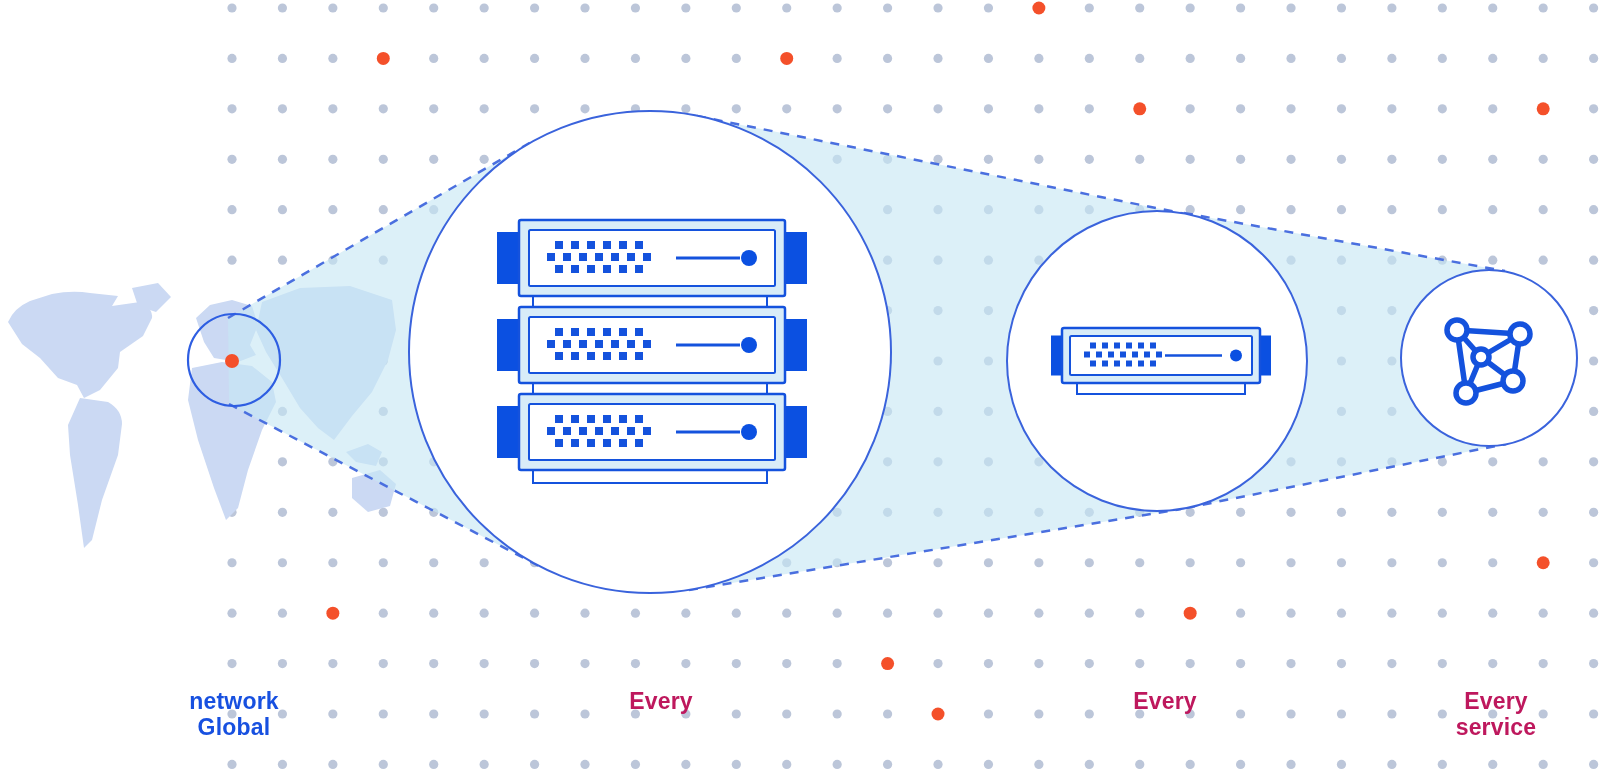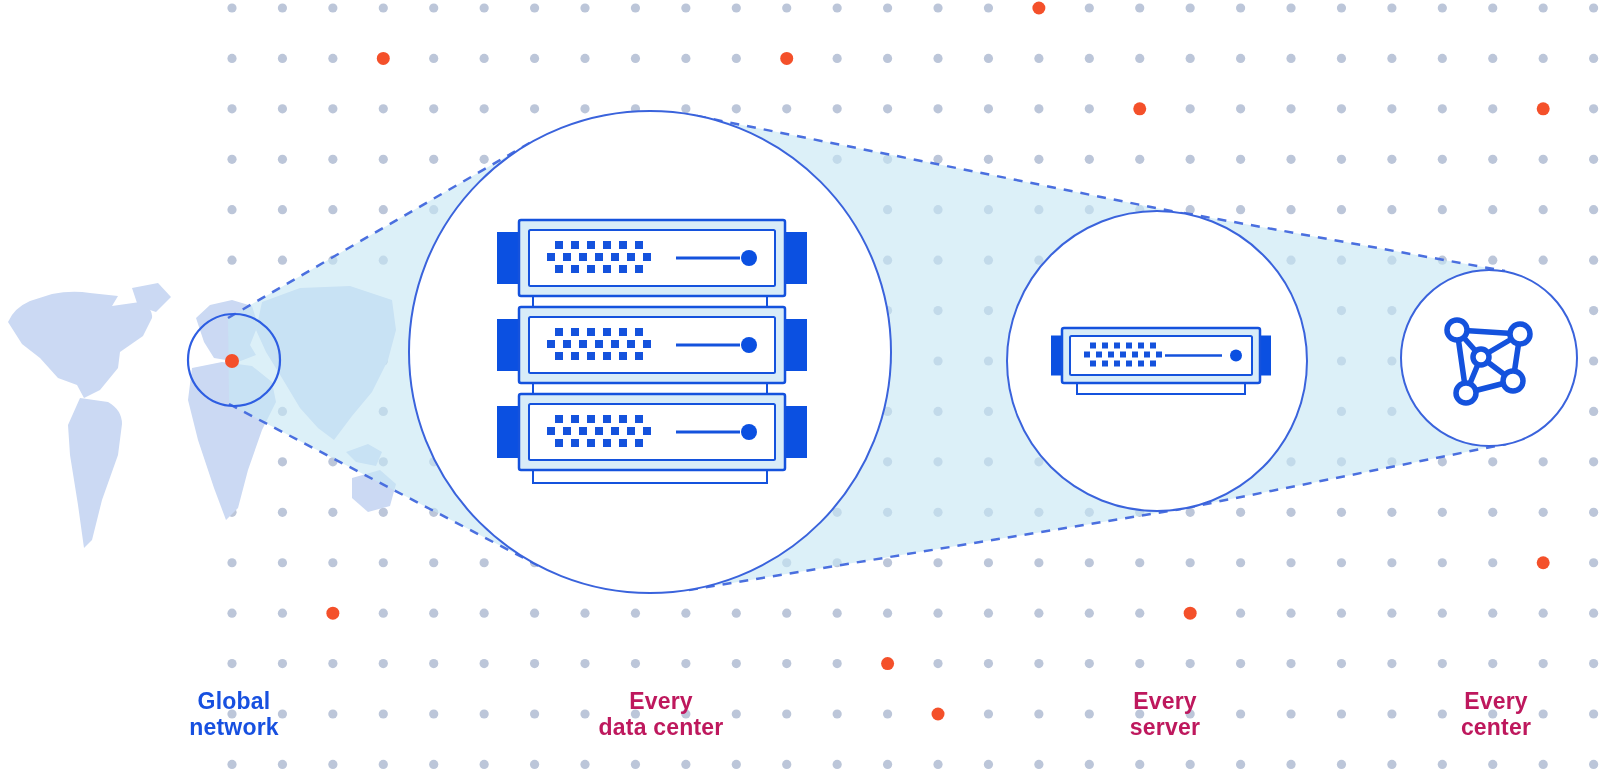--- a/index.html
+++ b/index.html
@@ -627,28 +627,26 @@
       <path stroke-width="5.5" d="M1457,330 L1520,334 L1513,381 L1466,393 Z M1457,330 L1481,357 M1520,334 L1481,357 M1513,381 L1481,357 M1466,393 L1481,357"></path>
       <circle cx="1457" cy="330" r="10" fill="#ffffff" stroke-width="5.5"></circle>
       <circle cx="1520" cy="334" r="10" fill="#ffffff" stroke-width="5.5"></circle>
       <circle cx="1513" cy="381" r="10" fill="#ffffff" stroke-width="5.5"></circle>
       <circle cx="1466" cy="393" r="10" fill="#ffffff" stroke-width="5.5"></circle>
       <circle cx="1481" cy="357" r="8" fill="#ffffff" stroke-width="5.5"></circle>
     </g>
   </svg>
 
   <div class="stage-label blue" style="left:122px">
+    <div>network</div>
     <div>Global</div>
-    <div>network</div>
   </div>
   <div class="stage-label" style="left:549px">
     <div>Every</div>
-    <div>data center</div>
   </div>
   <div class="stage-label" style="left:1053px">
     <div>Every</div>
-    <div>server</div>
   </div>
   <div class="stage-label" style="left:1384px">
     <div>Every</div>
-    <div>center</div>
+    <div>service</div>
   </div>
 </div>
 
 </body></html>

